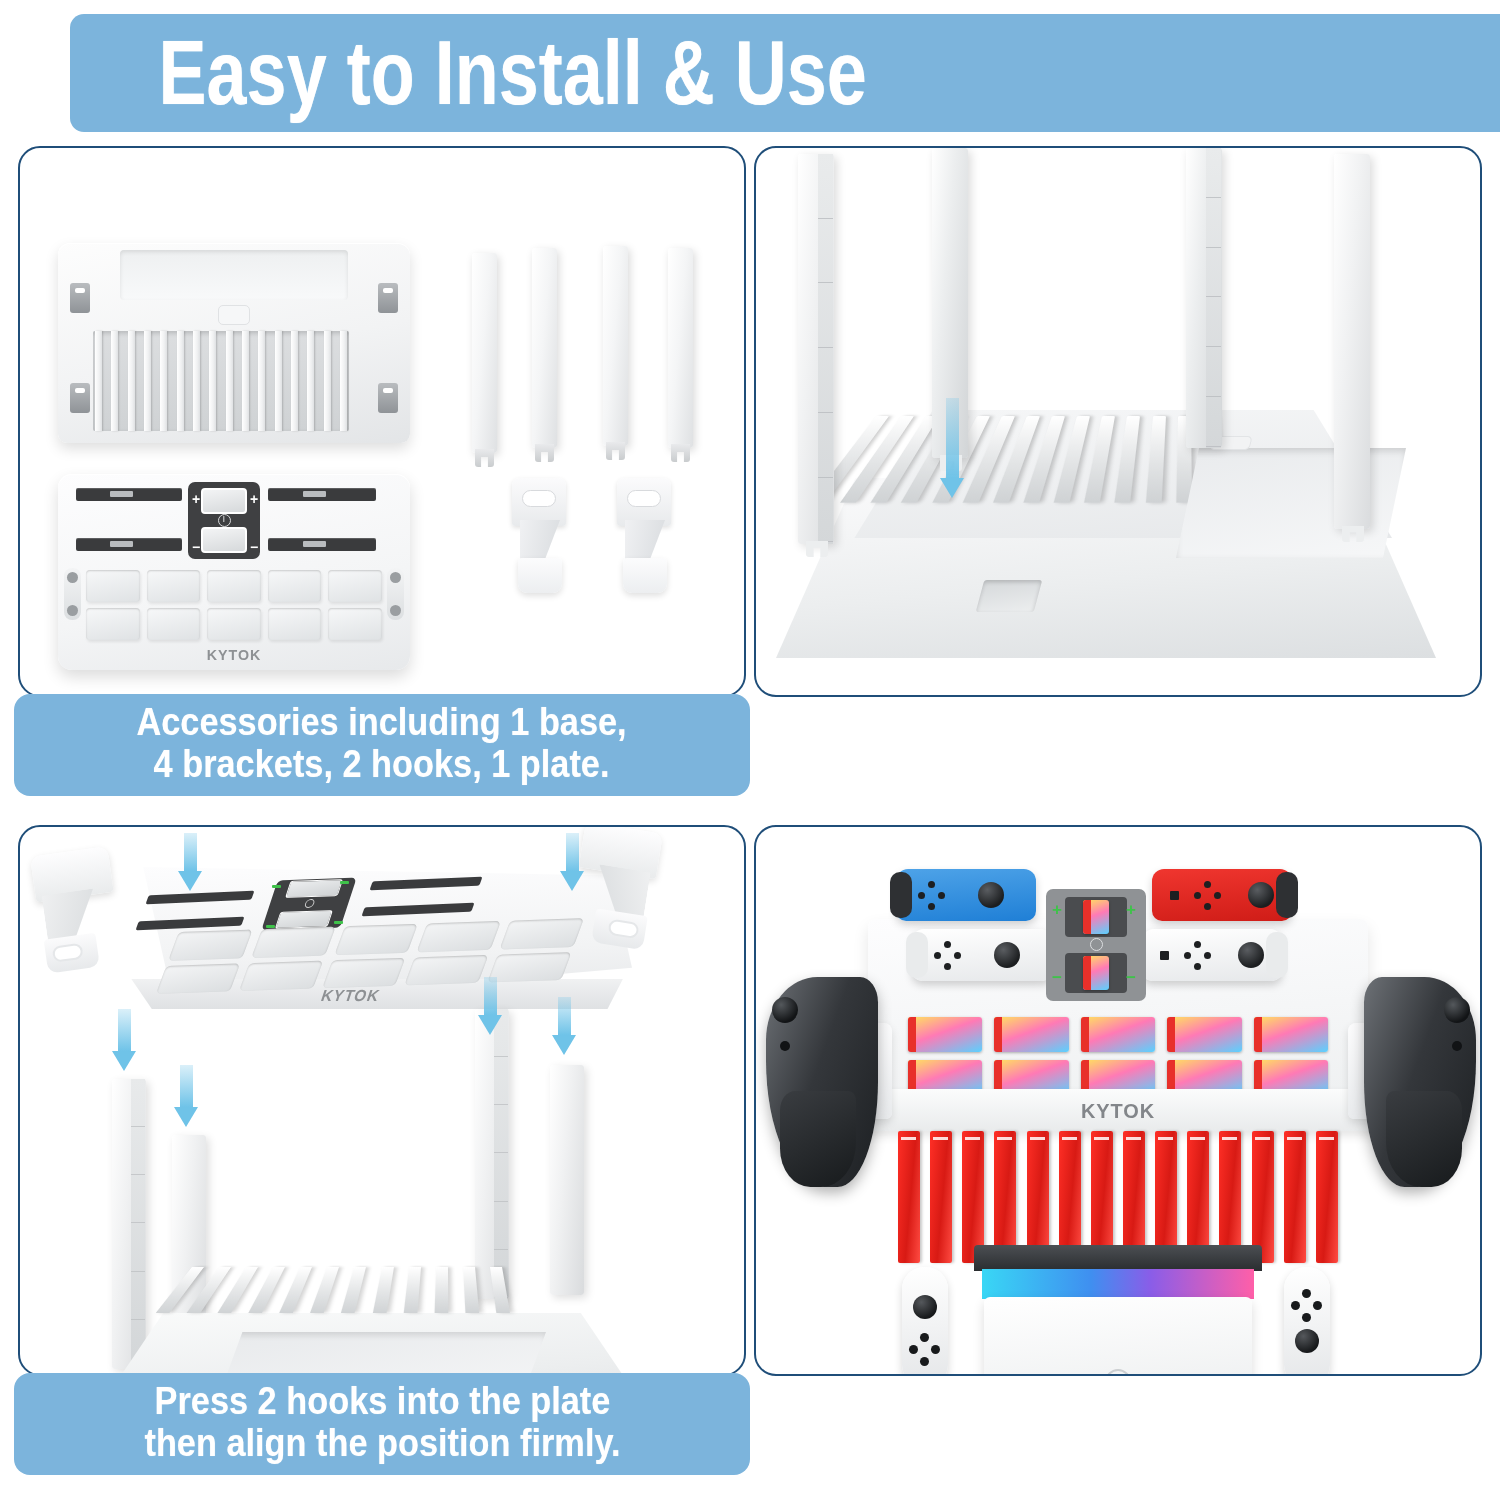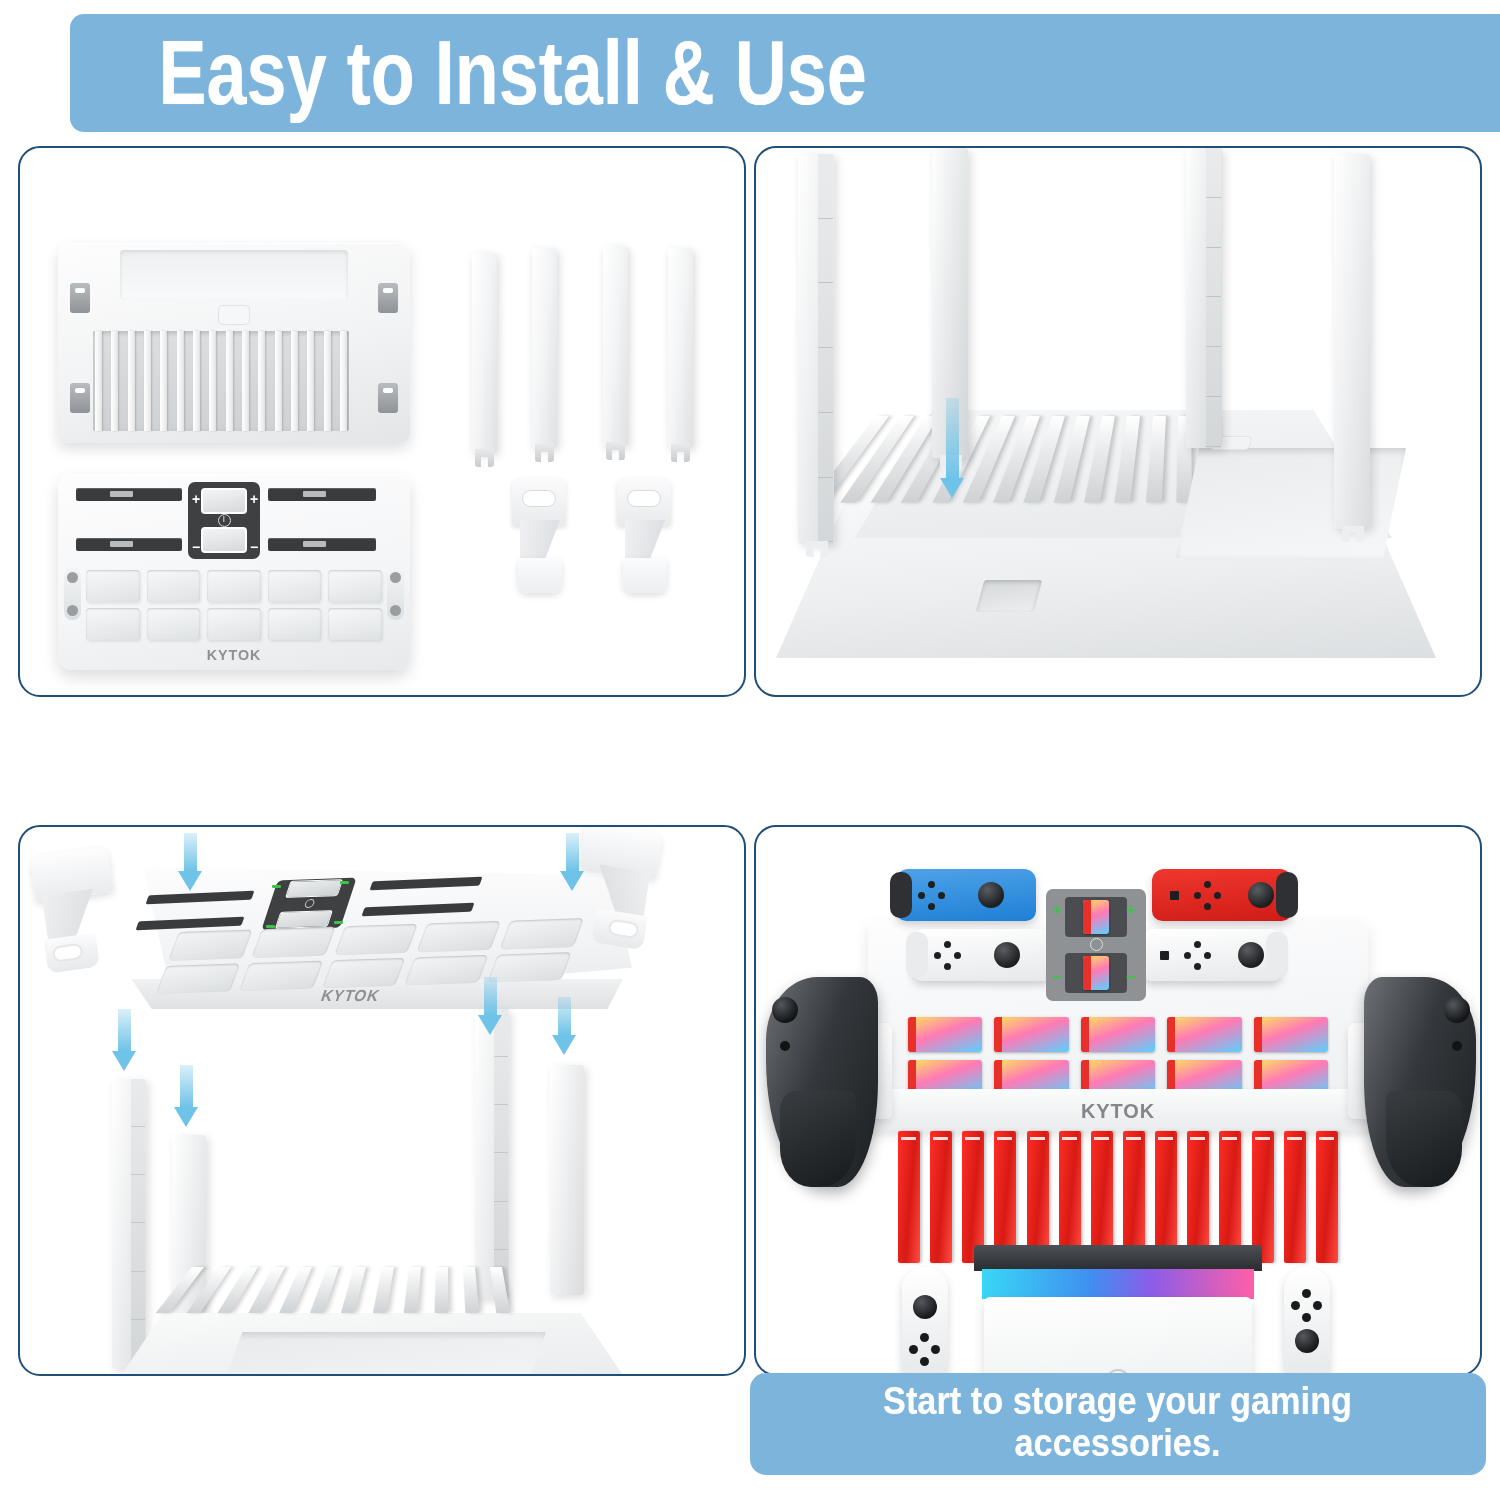--- a/index.html
+++ b/index.html
@@ -671,20 +671,24 @@
                 <span></span>
                 <span></span>
                 <span></span>
             </div>
             <div class="p1-post pl"></div>
             <div class="p1-post pr"></div>
             <div class="brand p1-brand">KYTOK</div>
           </div>
 
         </div>
+      </div>
+      <div class="caption">
+        <div class="caption-text">Accessories including 1 base,
+4 brackets, 2 hooks, 1 plate.</div>
       </div>
     </div>
 
     <div class="panel-slot slot-tr">
       <div class="panel-box">
         <div class="stage p2-wrap">
 
           <div class="p2-base"></div>
           <div class="p2-top"></div>
           <div class="p2-comb">
@@ -852,20 +856,24 @@
               <div class="shaft"></div>
               <div class="head"></div>
             </div>
           <div class="arrow-down" style="left:532px;top:170px;height:58px;">
               <div class="shaft"></div>
               <div class="head"></div>
             </div>
 
         </div>
       </div>
+      <div class="caption">
+        <div class="caption-text">Press 2 hooks into the plate
+then align the position firmly.</div>
+      </div>
     </div>
 
     <div class="panel-slot slot-br">
       <div class="panel-box">
         <div class="stage">
 
           <div class="p4-body"></div>
 
           <div class="joycon jc-blue">
             <div class="shoulder"></div>
@@ -980,20 +988,16 @@
             <div class="bar"></div>
             <div class="screen"></div>
             <div class="shell">
               <div class="ring"></div>
 
             </div>
           </div>
 
         </div>
       </div>
-      <div class="caption">
-        <div class="caption-text">Start to storage your gaming
-accessories.</div>
-      </div>
     </div>
 
   </div>
 </div>
 
 </body></html>

